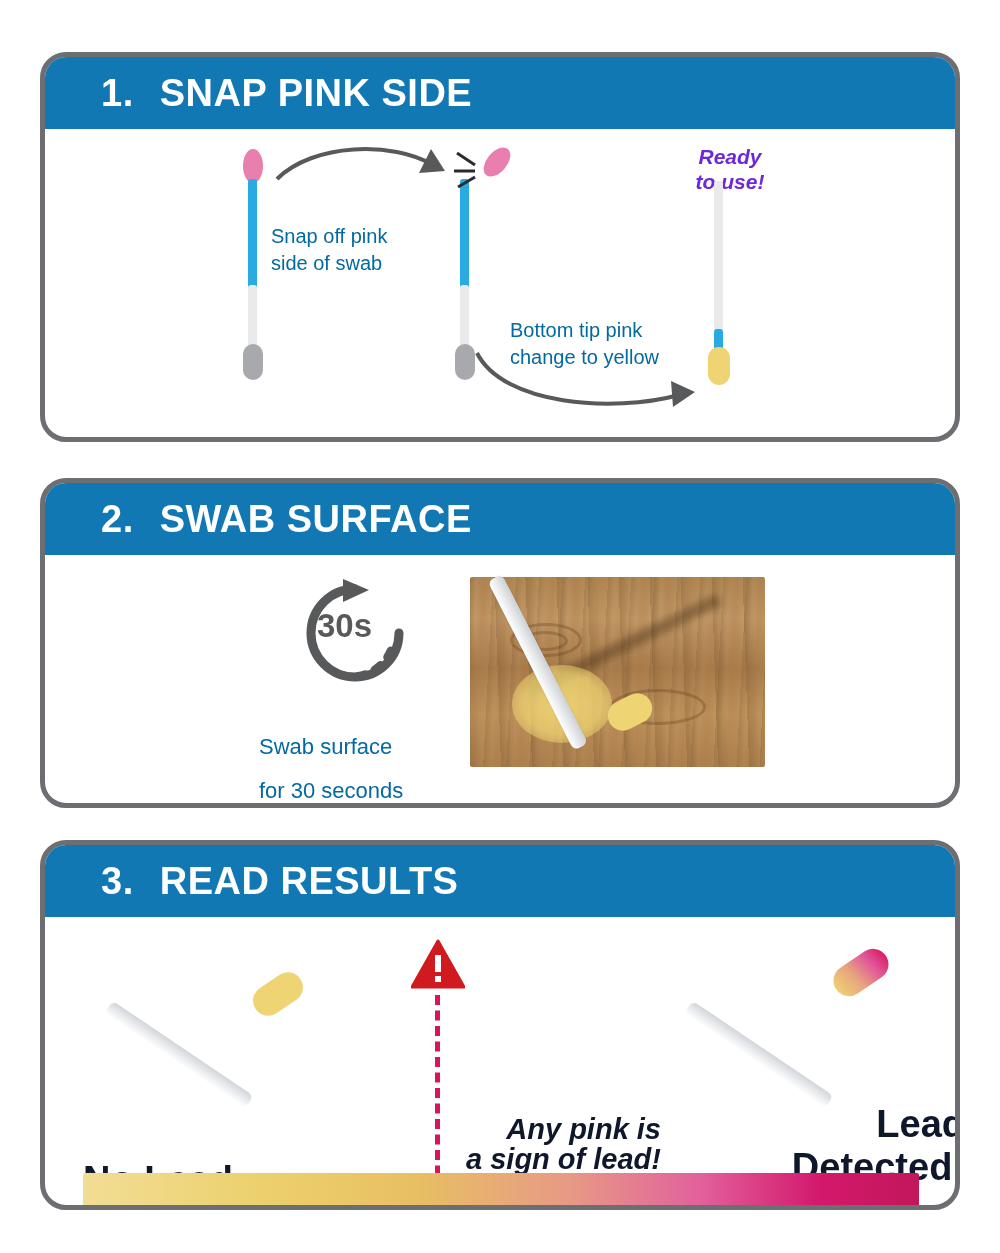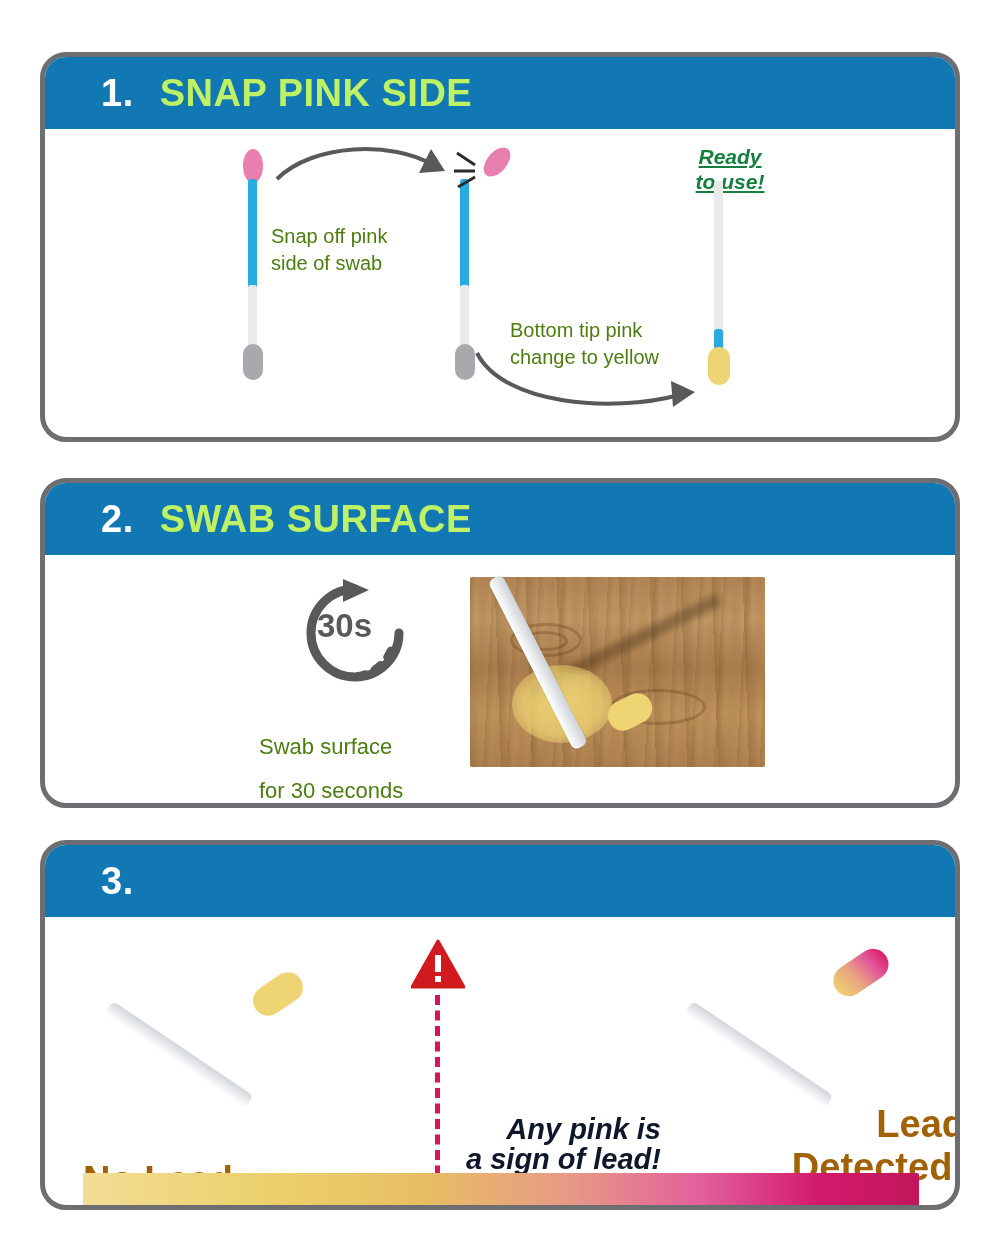--- a/index.html
+++ b/index.html
@@ -40,42 +40,42 @@
     box-sizing: border-box;
   }
   .card-header .num {
     color: #ffffff;
     font-size: 38px;
     font-weight: bold;
     letter-spacing: 0.5px;
     margin-right: 26px;
   }
   .card-header .title {
-    color: #bef264;
+    color: #ffffff;
     font-size: 38px;
     font-weight: bold;
     letter-spacing: 0.5px;
   }
   .card-body {
     position: relative;
     width: 100%;
     height: calc(100% - 72px);
   }
 
   
   #card-1 { left: 40px; top: 52px; width: 920px; height: 390px; }
   #card-2 { left: 40px; top: 478px; width: 920px; height: 330px; }
   #card-3 { left: 40px; top: 840px; width: 920px; height: 370px; }
 
   
   .lbl {
     position: absolute;
     font-size: 20px;
     line-height: 27px;
-    color: #4d7c0f;
+    color: #0369a1;
   }
 
   
   .swab { position: absolute; }
   .stick {
     position: absolute;
     width: 9px;
     border-radius: 3px;
   }
   .stick-blue { background: #29abe2; }
@@ -94,27 +94,26 @@
   }
   .tip-yellow {
     position: absolute;
     width: 22px; height: 38px;
     border-radius: 11px;
     background: #efd473;
   }
 
   .ready {
     position: absolute;
-    color: #15803d;
+    color: #6d28d9;
     font-style: italic;
     font-weight: bold;
     font-size: 21px;
     line-height: 25px;
     text-align: center;
-    text-decoration: underline;
   }
 
   
   .timer-text {
     position: absolute;
     font-size: 33px;
     font-weight: bold;
     color: #58595b;
   }
   .wood {
@@ -141,21 +140,21 @@
     position: absolute;
     background: rgba(60,40,15,0.38);
     filter: blur(3px);
   }
 
   
   .res-label {
     position: absolute;
     font-size: 38px;
     font-weight: bold;
-    color: #a16207;
+    color: #0f172a;
     line-height: 43px;
   }
   .warn-text {
     position: absolute;
     color: #0f172a;
     font-style: italic;
     font-weight: bold;
     font-size: 29px;
     line-height: 30px;
     text-align: right;
@@ -261,20 +260,21 @@
         <div style="position:absolute; left:30px; top:10px; width:16px; height:190px; background:linear-gradient(90deg,#ffffff 0%,#e4e6e9 55%,#cdd0d4 100%); border-radius:6px; transform:rotate(-27deg); transform-origin:bottom center; box-shadow:0 0 2px rgba(0,0,0,0.15);"></div>
         <div style="position:absolute; left:64px; top:150px; width:46px; height:30px; border-radius:15px; background:#efd473; transform:rotate(-27deg);"></div>
       </div>
 
     </div>
   </div>
 
   <div class="card" id="card-3">
     <div class="card-header">
       <span class="num">3.</span>
+      <span class="title">READ RESULTS</span>
     </div>
     <div class="card-body">
 
       <div style="position:absolute; left:40px; top:40px; width:230px; height:120px;">
         <div style="position:absolute; left:16px; top:50px; width:15px; height:170px; background:linear-gradient(90deg,#ffffff 0%,#e7e9ec 55%,#d2d5d9 100%); border-radius:6px; transform:rotate(-56deg); transform-origin:top center;"></div>
         <div style="position:absolute; left:166px; top:22px; width:54px; height:30px; border-radius:15px; background:#efd473; transform:rotate(-34deg);"></div>
       </div>
 
       <p class="res-label" style="left:38px; top:204px;">No Lead</p>
 

